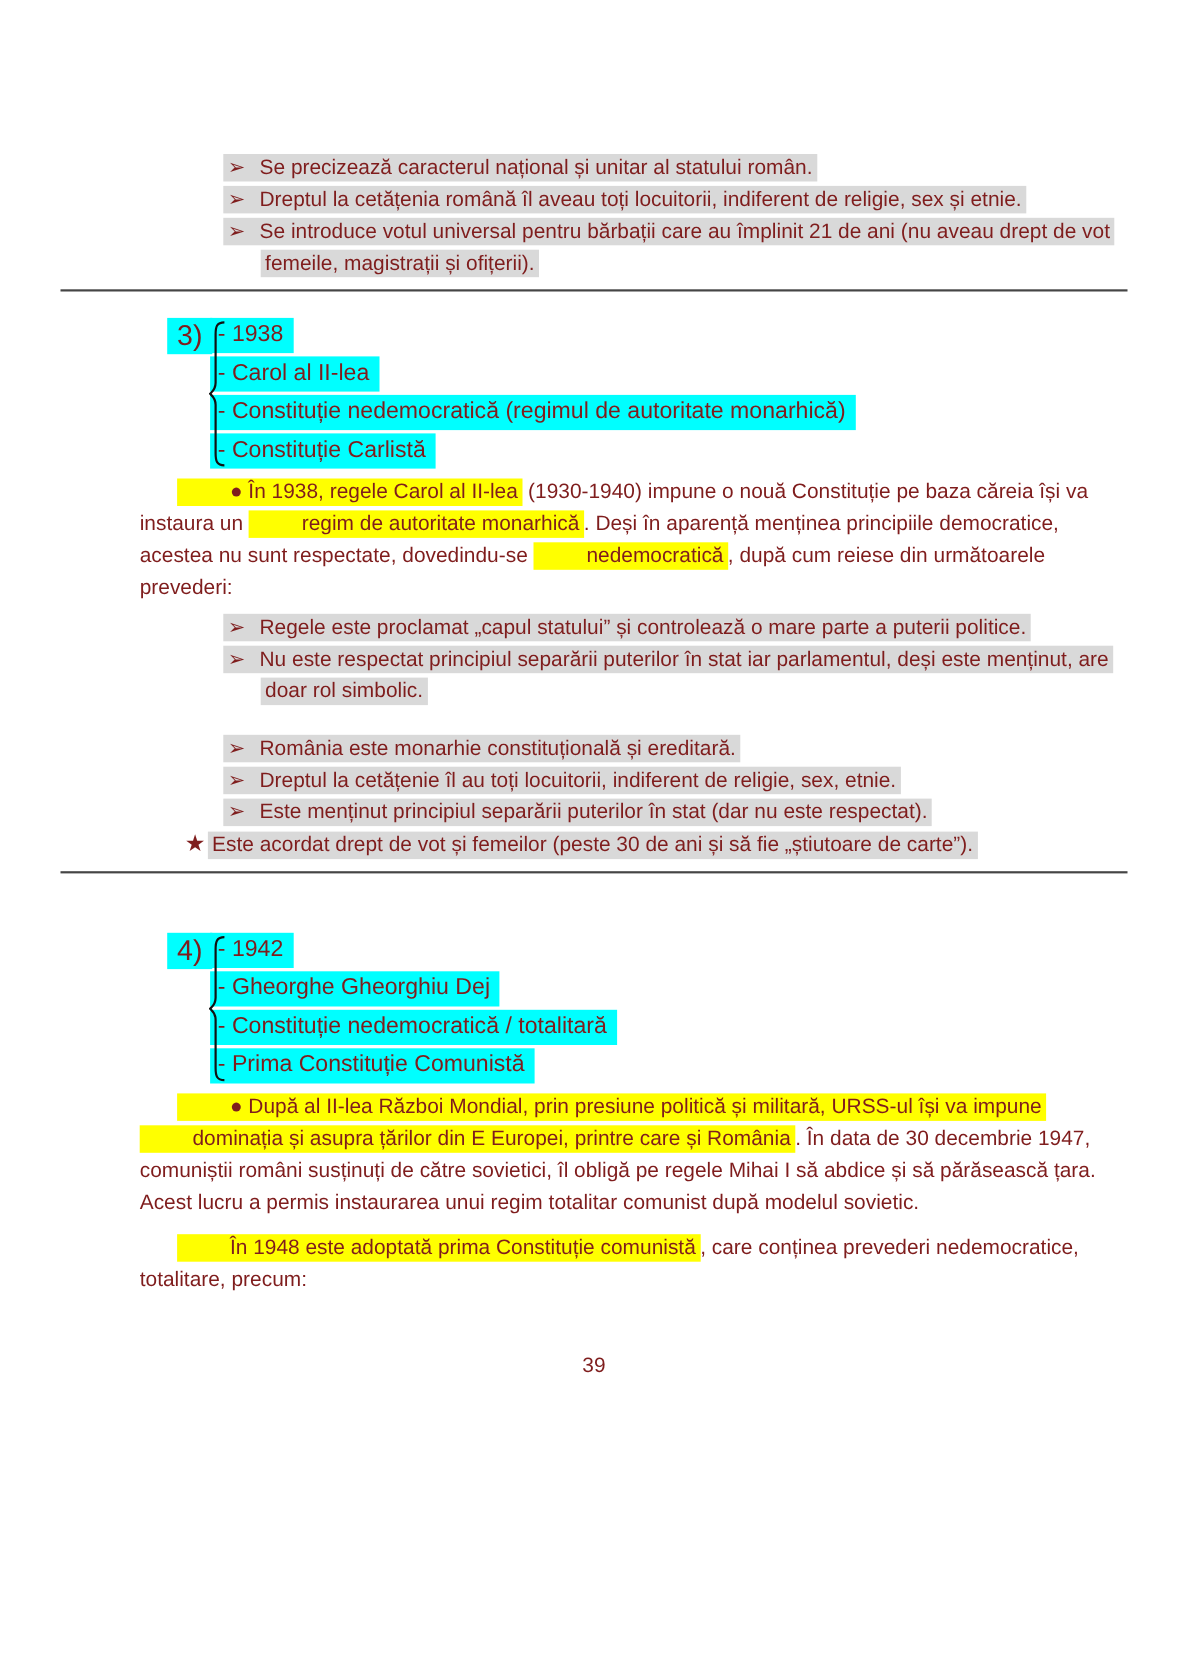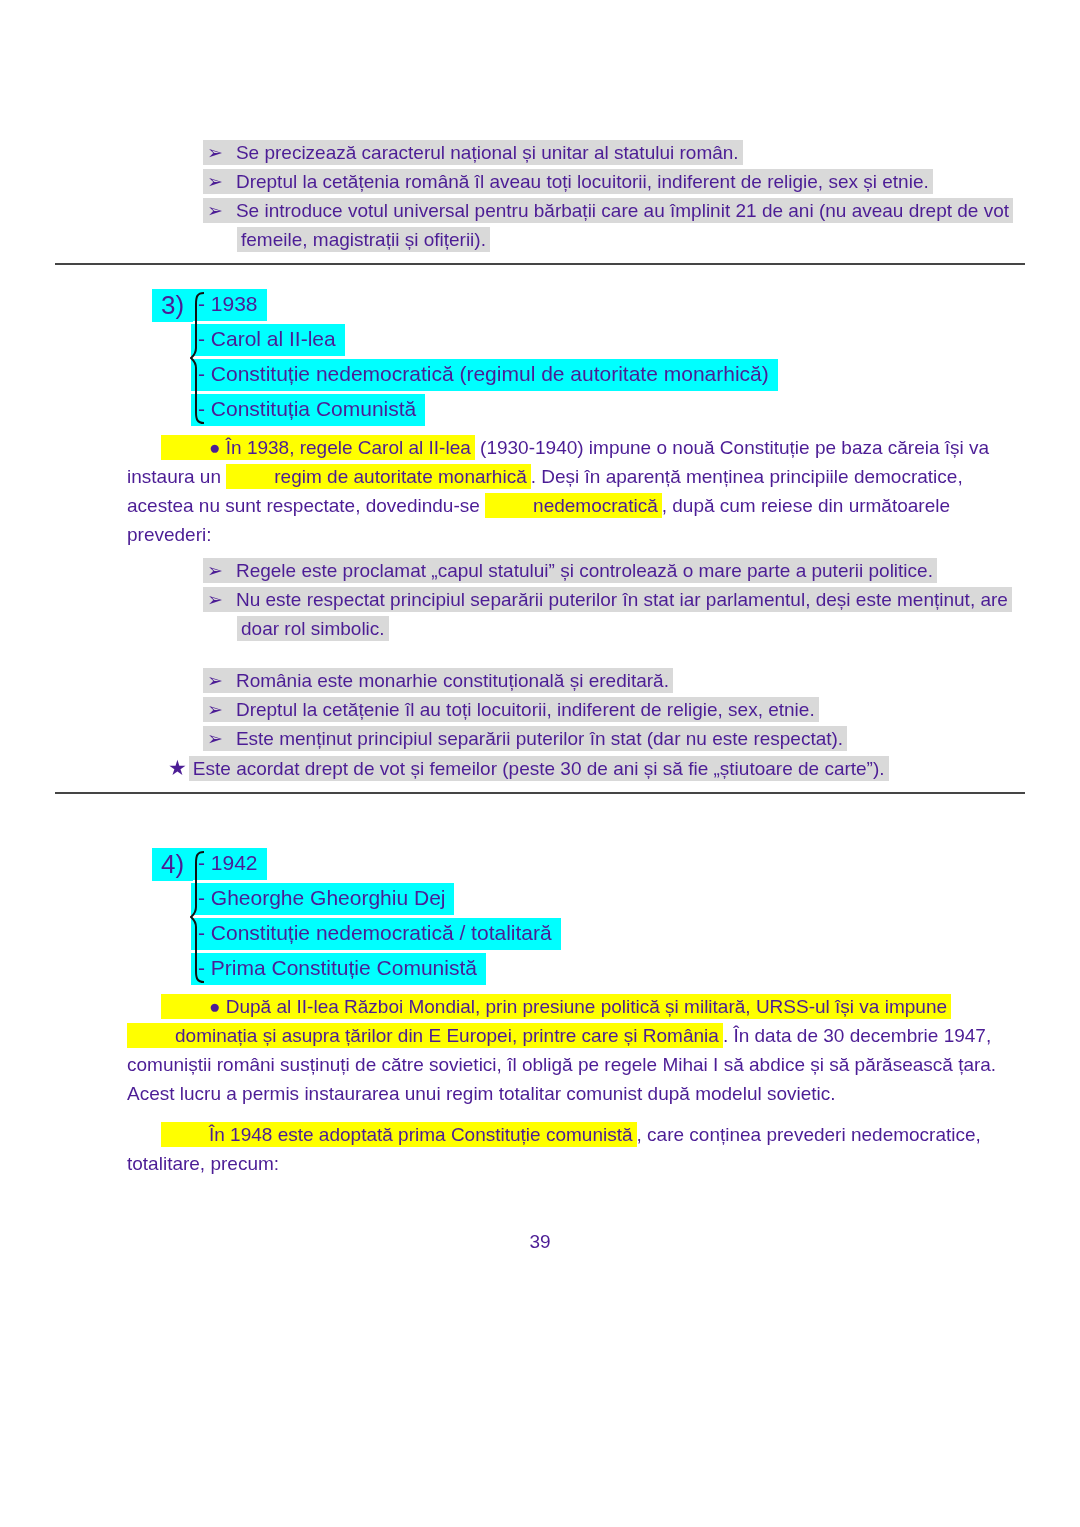--- a/index.html
+++ b/index.html
@@ -8,21 +8,21 @@
     --highlight_gray:#d9d9d9;
     --divider:#454545;
   }
   *{box-sizing:border-box;}
   html,body{margin:0;padding:0;background:#e8e8e8;}
   .page{
     position:relative;
     width:1080px;height:1527px;
     margin:0 auto;
     background:#ffffff;
-    color:#4c1d95;
+    color:#7f1d1d;
     font-family:"Liberation Sans","DejaVu Sans",sans-serif;
     font-size:19px;
     padding:138px 55px 0 127px;
     overflow:hidden;
   }
   
   .hl{
     padding:2px 4px;
     -webkit-box-decoration-break:clone;
     box-decoration-break:clone;
@@ -97,21 +97,21 @@
 
   <div class="csec">
     <div class="cnum hl cyan">3)</div>
     <svg class="brace" width="16" height="134" viewBox="0 0 16 134">
       <path d="M14 2 C7 2 6 6 6 13 L6 57 C6 63 3 65 1 67 C3 69 6 71 6 77 L6 121 C6 128 7 132 14 132" fill="none" stroke="#111" stroke-width="2"></path>
     </svg>
     <div class="citems">
       <div class="crow hl cyan">- 1938</div>
       <div class="crow hl cyan">- Carol al II-lea</div>
       <div class="crow hl cyan">- Constituție nedemocratică (regimul de autoritate monarhică)</div>
-      <div class="crow hl cyan">- Constituția Comunistă</div>
+      <div class="crow hl cyan">- Constituție Carlistă</div>
     </div>
   </div>
 
   <p class="body"><span class="hl yellow">● În 1938, regele Carol al II-lea</span><span> (1930-1940) impune o nouă Constituție pe baza căreia își va instaura un </span><span class="hl yellow">regim de autoritate monarhică</span><span>. Deși în aparență menținea principiile democratice, acestea nu sunt respectate, dovedindu-se </span><span class="hl yellow">nedemocratică</span><span>, după cum reiese din următoarele prevederi:</span></p>
 
   <ul class="hl-list" style="margin-top:7px;">
     <li>
       <span class="hl gray"><span class="marker-arrow">➢</span><span>Regele este proclamat „capul statului” și controlează o mare parte a puterii politice.</span></span>
     </li>
     <li>

